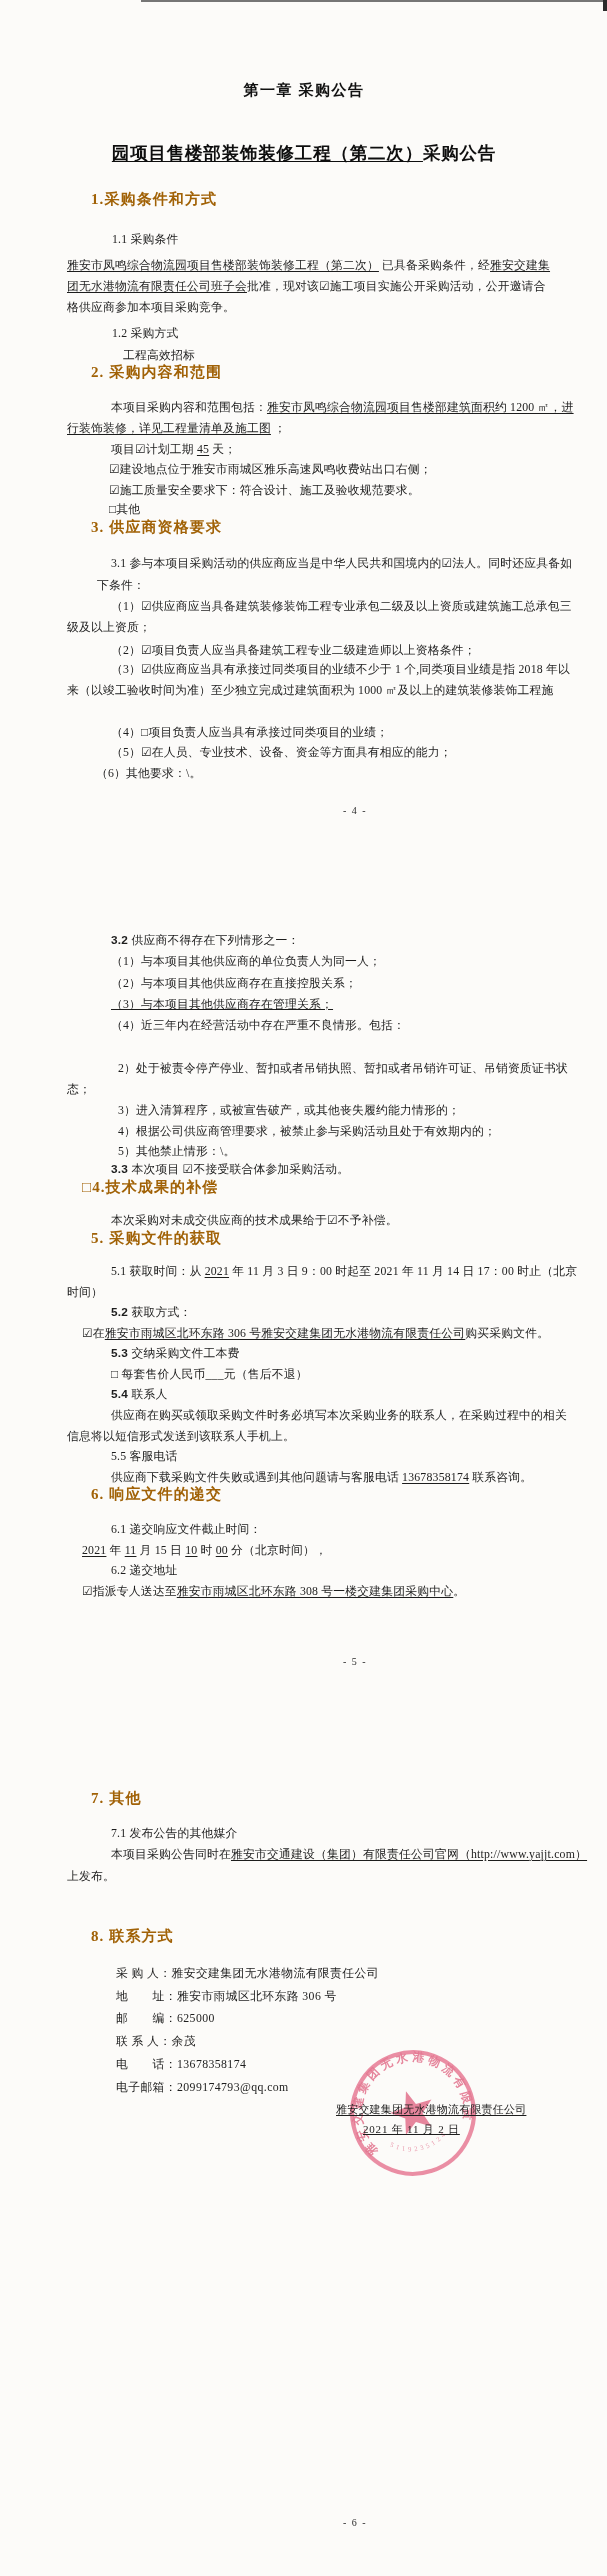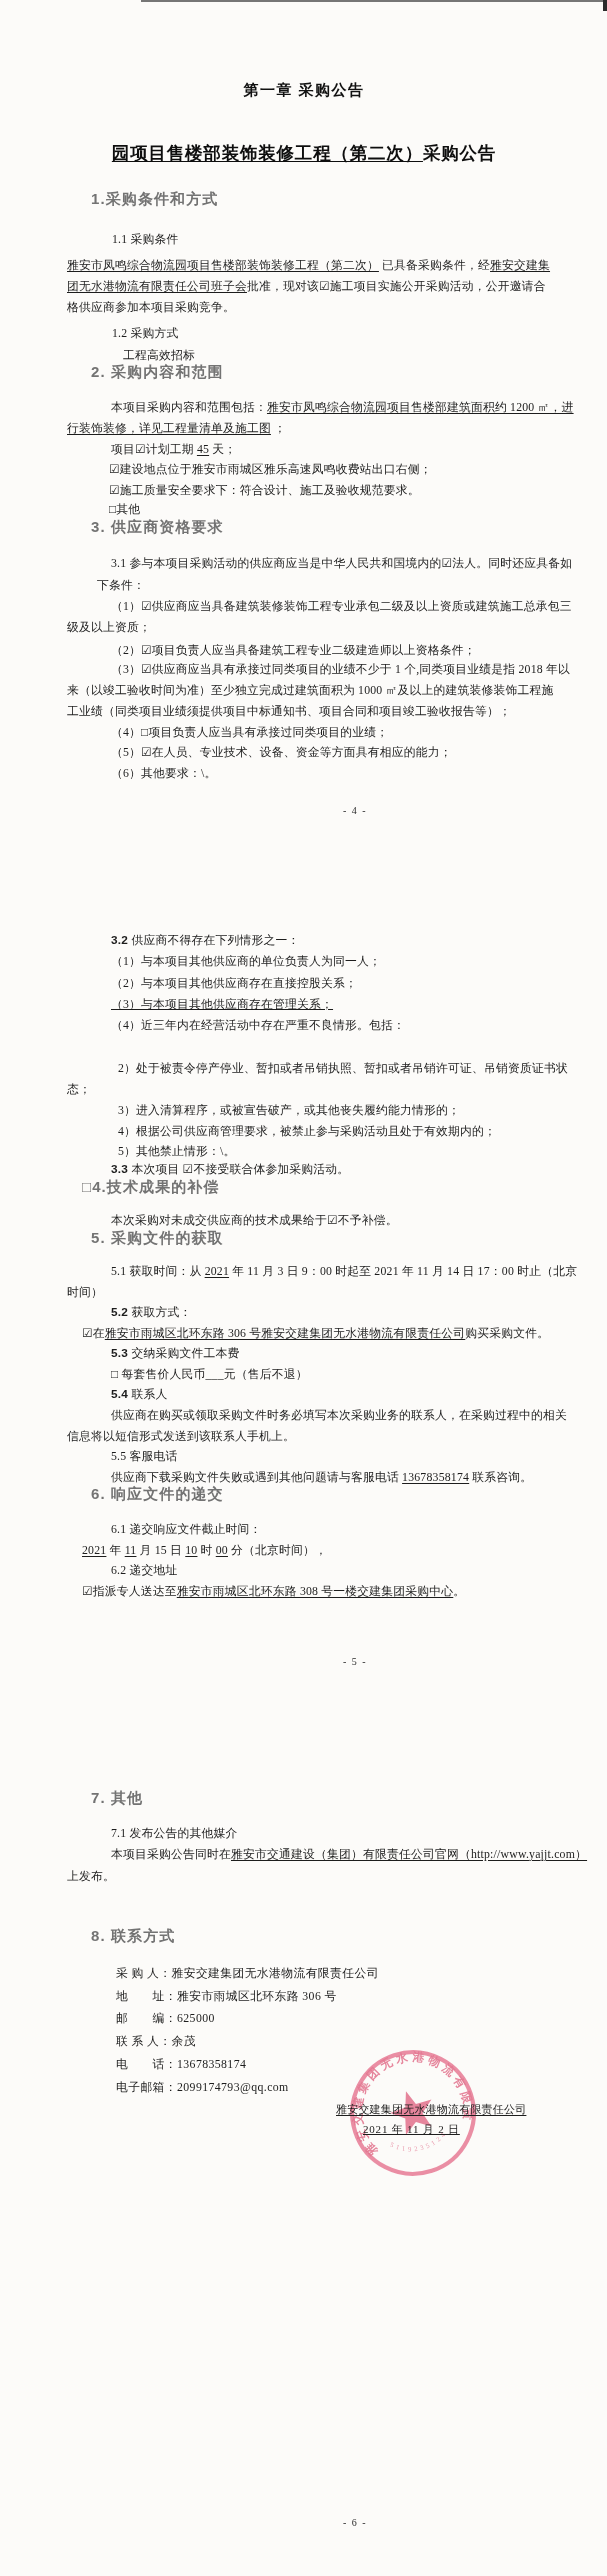--- a/index.html
+++ b/index.html
@@ -12,21 +12,21 @@
   .artifact-topline{position:absolute;top:0;left:141px;width:466px;height:2.3px;background:#4a4a4a;opacity:.75;}
   .artifact-corner{position:absolute;top:0;right:0;width:5.3px;height:11.4px;background:#2b2b2b;}
   .blk{
     position:absolute;left:68px;white-space:nowrap;z-index:2;
     font-size:11.8px;line-height:18px;letter-spacing:0.2px;color:#1d1d1d;
   }
   .u{text-decoration:underline;text-underline-offset:2.3px;text-decoration-thickness:0.8px;}
   .b{font-family:"Liberation Sans",sans-serif;font-weight:700;}
   .chapter{left:0;width:608px;text-align:center;font-family:"Liberation Sans",sans-serif;font-weight:700;font-size:15px;color:#111;letter-spacing:1.5px;}
   .title{left:0;width:608px;text-align:center;font-family:"Liberation Sans",sans-serif;font-weight:700;font-size:17.5px;color:#0e0e0e;letter-spacing:0.8px;}
-  .h1{font-family:Liberation Sans, sans-serif;font-weight:700;font-size:15px;color:#737373;letter-spacing:1.1px;}
+  .h1{font-family:Liberation Serif, serif;font-weight:700;font-size:15px;color:#a16207;letter-spacing:1.1px;}
   .pagenum{font-size:10px;color:#2a2a2a;letter-spacing:1.5px;}
   .contact{letter-spacing:0.4px;}
   .sign{font-size:11px;}
   .date{font-size:11px;letter-spacing:0.8px;text-decoration:underline;}
   .seal-svg{position:absolute;left:337px;top:2037px;z-index:1;opacity:.8;}
 </style>
 </head>
 <body>
 
 <div class="page">
@@ -64,24 +64,23 @@
     <div class="blk body" style="top: 481px; left: 109px;"><span>☑施工质量安全要求下：符合设计、施工及验收规范要求。</span></div>
     <div class="blk body" style="top: 500px; left: 109px;"><span>□其他</span></div>
     <div class="blk h1" style="top: 518px; left: 91px;"><span>3.  供应商资格要求</span></div>
     <div class="blk body" style="top: 554px; left: 111px;"><span>3.1 参与本项目采购活动的供应商应当是中华人民共和国境内的☑法人。同时还应具备如</span></div>
     <div class="blk body" style="top: 576px; left: 97px;"><span>下条件：</span></div>
     <div class="blk body" style="top: 597px; left: 111px;"><span>（1）☑供应商应当具备建筑装修装饰工程专业承包二级及以上资质或建筑施工总承包三</span></div>
     <div class="blk body" style="top: 618px; left: 67px;"><span>级及以上资质；</span></div>
     <div class="blk body" style="top: 641px; left: 111px;"><span>（2）☑项目负责人应当具备建筑工程专业二级建造师以上资格条件；</span></div>
     <div class="blk body" style="top: 660px; left: 111px;"><span>（3）☑供应商应当具有承接过同类项目的业绩不少于 1 个,同类项目业绩是指 2018 年以</span></div>
     <div class="blk body" style="top: 681px; left: 67px;"><span>来（以竣工验收时间为准）至少独立完成过建筑面积为 1000 ㎡及以上的建筑装修装饰工程施</span></div>
-    <div class="blk body" style="top: 702px; left: 67px;"><span>工业绩（同类项目业绩须提供项目中标通知书、项目合同和项目竣工验收报告等）；</span></div>
     <div class="blk body" style="top: 723px; left: 111px;"><span>（4）□项目负责人应当具有承接过同类项目的业绩；</span></div>
     <div class="blk body" style="top: 743px; left: 111px;"><span>（5）☑在人员、专业技术、设备、资金等方面具有相应的能力；</span></div>
-    <div class="blk body" style="top: 764px; left: 111px;"><span>（6）其他要求：\。</span></div>
+    <div class="blk body" style="top: 764px; left: 96px;"><span>（6）其他要求：\。</span></div>
     <div class="blk pagenum" style="top: 802px; left: 343px;"><span>- 4 -</span></div>
     <div class="blk body" style="top: 931px; left: 111px;"><span class="b">3.2 </span><span>供应商不得存在下列情形之一：</span></div>
     <div class="blk body" style="top: 952px; left: 111px;"><span>（1）与本项目其他供应商的单位负责人为同一人；</span></div>
     <div class="blk body" style="top: 974px; left: 111px;"><span>（2）与本项目其他供应商存在直接控股关系；</span></div>
     <div class="blk body" style="top: 995px; left: 111px; text-decoration: underline;"><span>（3）与本项目其他供应商存在管理关系；</span></div>
     <div class="blk body" style="top: 1016px; left: 111px;"><span>（4）近三年内在经营活动中存在严重不良情形。包括：</span></div>
     <div class="blk body" style="top: 1059px; left: 118px;"><span>2）处于被责令停产停业、暂扣或者吊销执照、暂扣或者吊销许可证、吊销资质证书状</span></div>
     <div class="blk body" style="top: 1080px; left: 67px;"><span>态；</span></div>
     <div class="blk body" style="top: 1101px; left: 118px;"><span>3）进入清算程序，或被宣告破产，或其他丧失履约能力情形的；</span></div>
     <div class="blk body" style="top: 1122px; left: 118px;"><span>4）根据公司供应商管理要求，被禁止参与采购活动且处于有效期内的；</span></div>

